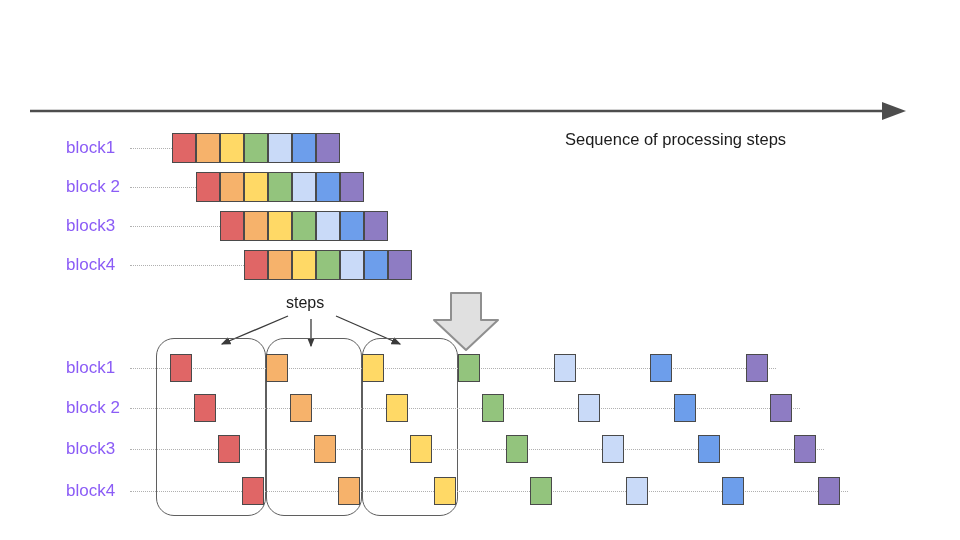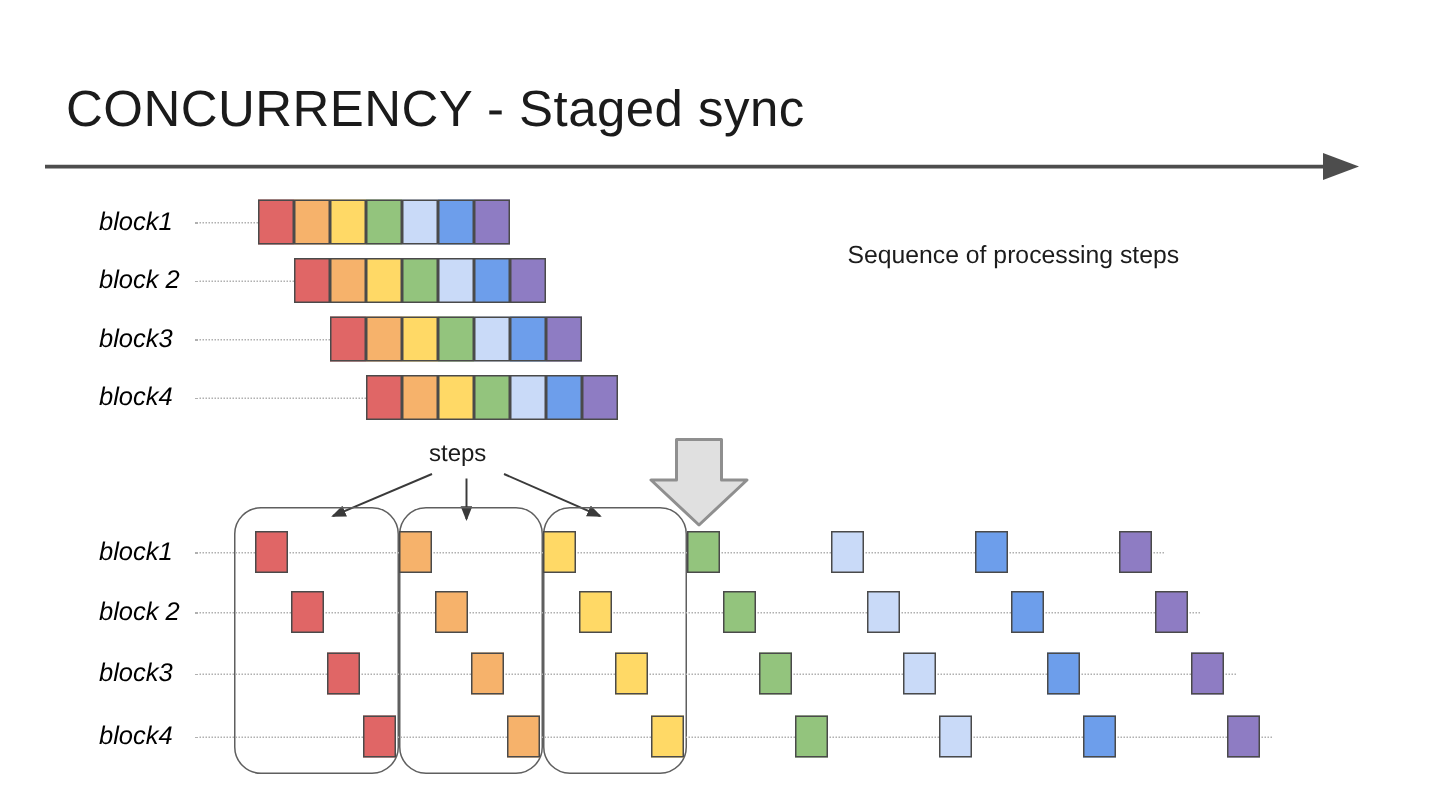--- a/index.html
+++ b/index.html
@@ -7,23 +7,23 @@
               font-family:"Liberation Sans", sans-serif; }
   .slide { position:absolute; left:0; top:0; width:960px; height:540px; background:#fff; }
 
   .title { position:absolute; left:44px; top:54px; font-size:34px; font-weight:400;
            color:#1b1b1b; letter-spacing:0.3px; white-space:nowrap; }
 
   .seq-arrow { position:absolute; left:28px; top:98px; }
   .seq-arrow line { stroke:#4d4d4d; stroke-width:2.5; }
   .seq-arrow polygon { fill:#4d4d4d; }
 
-  .seq-label { position:absolute; left:565px; top:130px; font-size:16.5px; color:#1c1c1c; white-space:nowrap;margin-top:31px; }
+  .seq-label { position:absolute; left:565px; top:130px; font-size:16.5px; color:#1c1c1c; white-space:nowrap; }
 
-  .rowlabel { position:absolute; font-size:17px; color:#000000; height:20px; line-height:20px; white-space:nowrap;font-style:italic; }
+  .rowlabel { position:absolute; font-size:17px; color:#8b5cf6; height:20px; line-height:20px; white-space:nowrap; }
   .dotline  { position:absolute; height:0; border-top:1.5px dotted #b0b0b0; }
   .square   { position:absolute; border:1px solid #4a4a4a; }
 
   .stages-label { position:absolute; left:286px; top:294px; font-size:16px; color:#1c1c1c; }
   .stage-pointers { position:absolute; left:150px; top:292px; }
   .stage-pointers line { stroke:#3a3a3a; stroke-width:1.3; }
 
   .big-down-arrow { position:absolute; left:424px; top:290px; }
   .big-down-arrow polygon { fill:#e0e0e0; stroke:#8f8f8f; stroke-width:2; stroke-linejoin:round; }
 
@@ -32,21 +32,20 @@
 </head>
 <body>
 
 <div class="slide">
 
   <svg class="seq-arrow" width="884" height="26">
     <line x1="2" y1="13" x2="858" y2="13"></line>
     <polygon points="854,4 878,13 854,22"></polygon>
   </svg>
 
-  <h1 class="title">CONCURRENCY - Staged sync</h1>
 
   <div class="seq-label">Sequence of processing steps</div>
 
   <div id="topSection">
       <div class="dotline" style="left: 130px; top: 148px; width: 42px;"></div>
       <div class="rowlabel" style="left: 66px; top: 138px;">block1</div>
       <div class="square" style="left: 172px; top: 133px; width: 24px; height: 30px; background: rgb(224, 102, 102); border-color: rgb(74, 74, 74);"></div>
       <div class="square" style="left: 196px; top: 133px; width: 24px; height: 30px; background: rgb(246, 178, 107); border-color: rgb(74, 74, 74);"></div>
       <div class="square" style="left: 220px; top: 133px; width: 24px; height: 30px; background: rgb(255, 217, 102); border-color: rgb(74, 74, 74);"></div>
       <div class="square" style="left: 244px; top: 133px; width: 24px; height: 30px; background: rgb(147, 196, 125); border-color: rgb(74, 74, 74);"></div>

